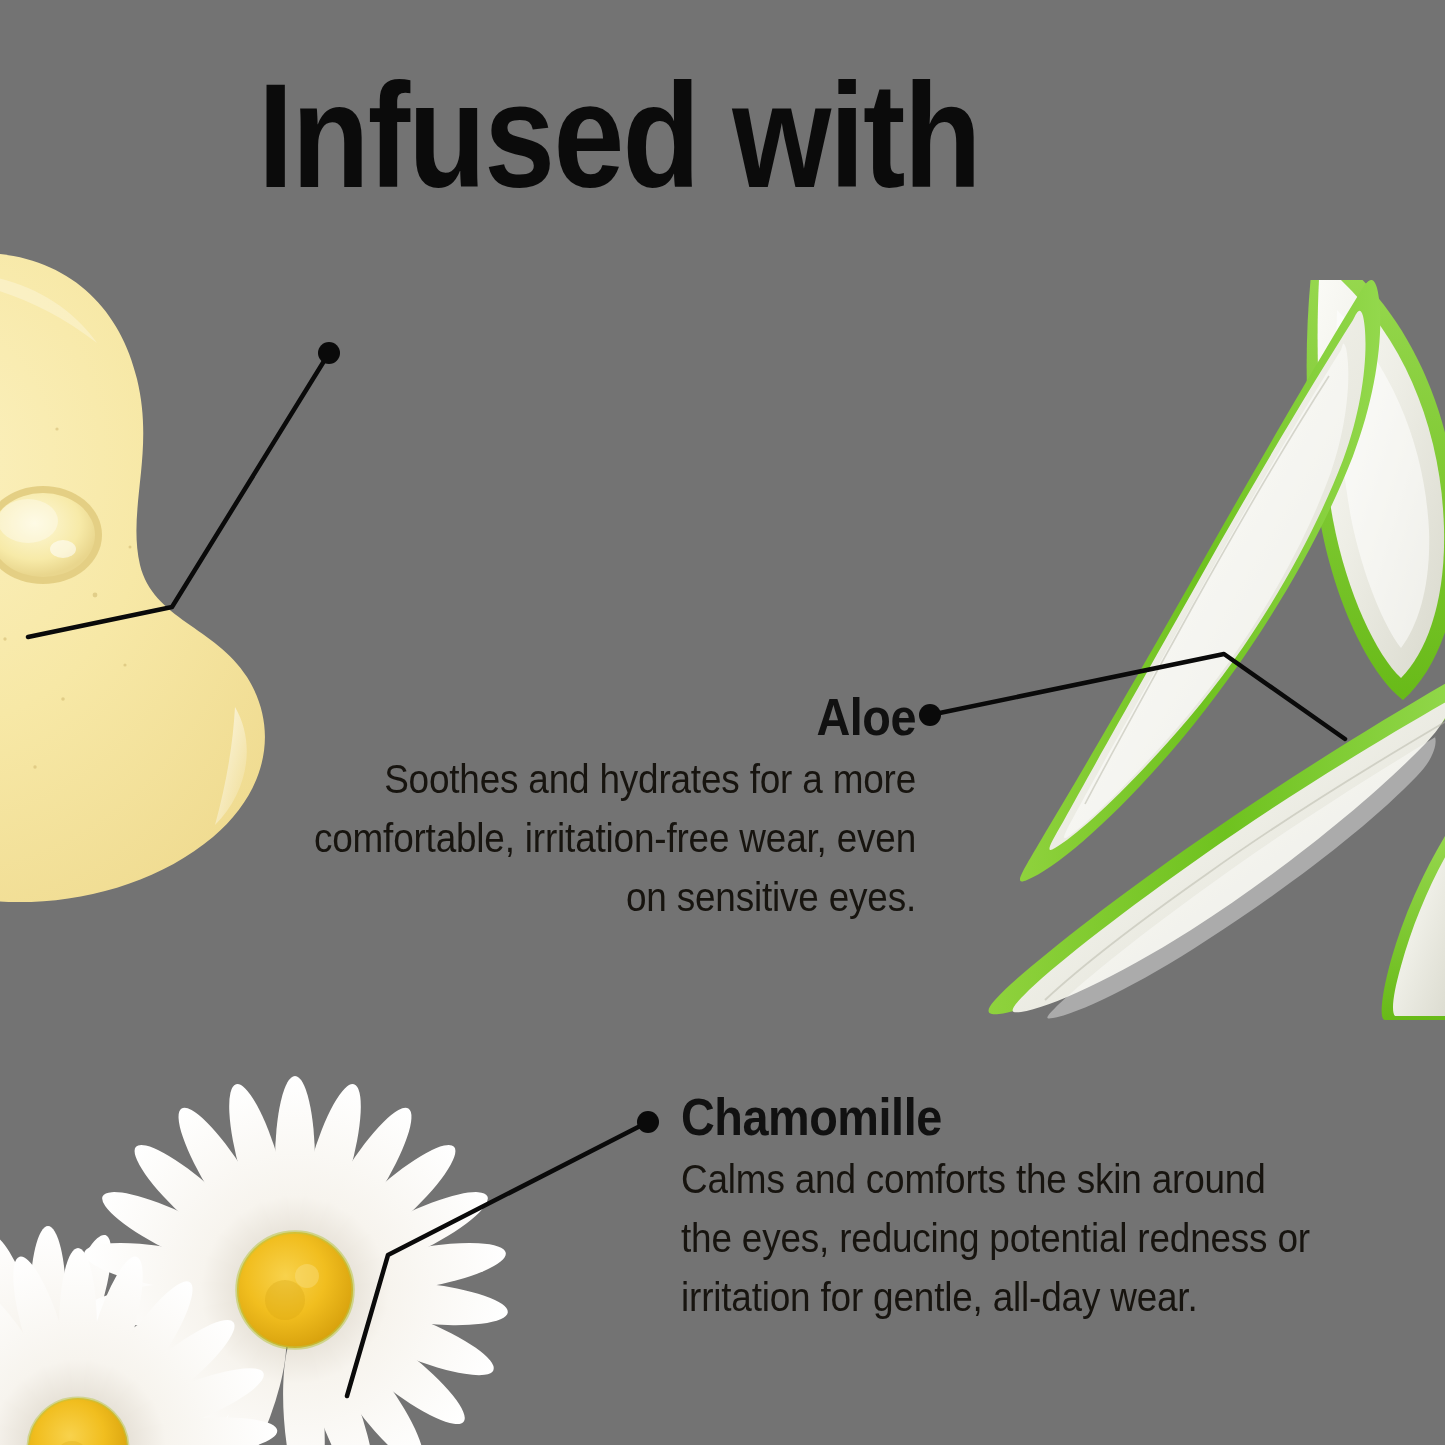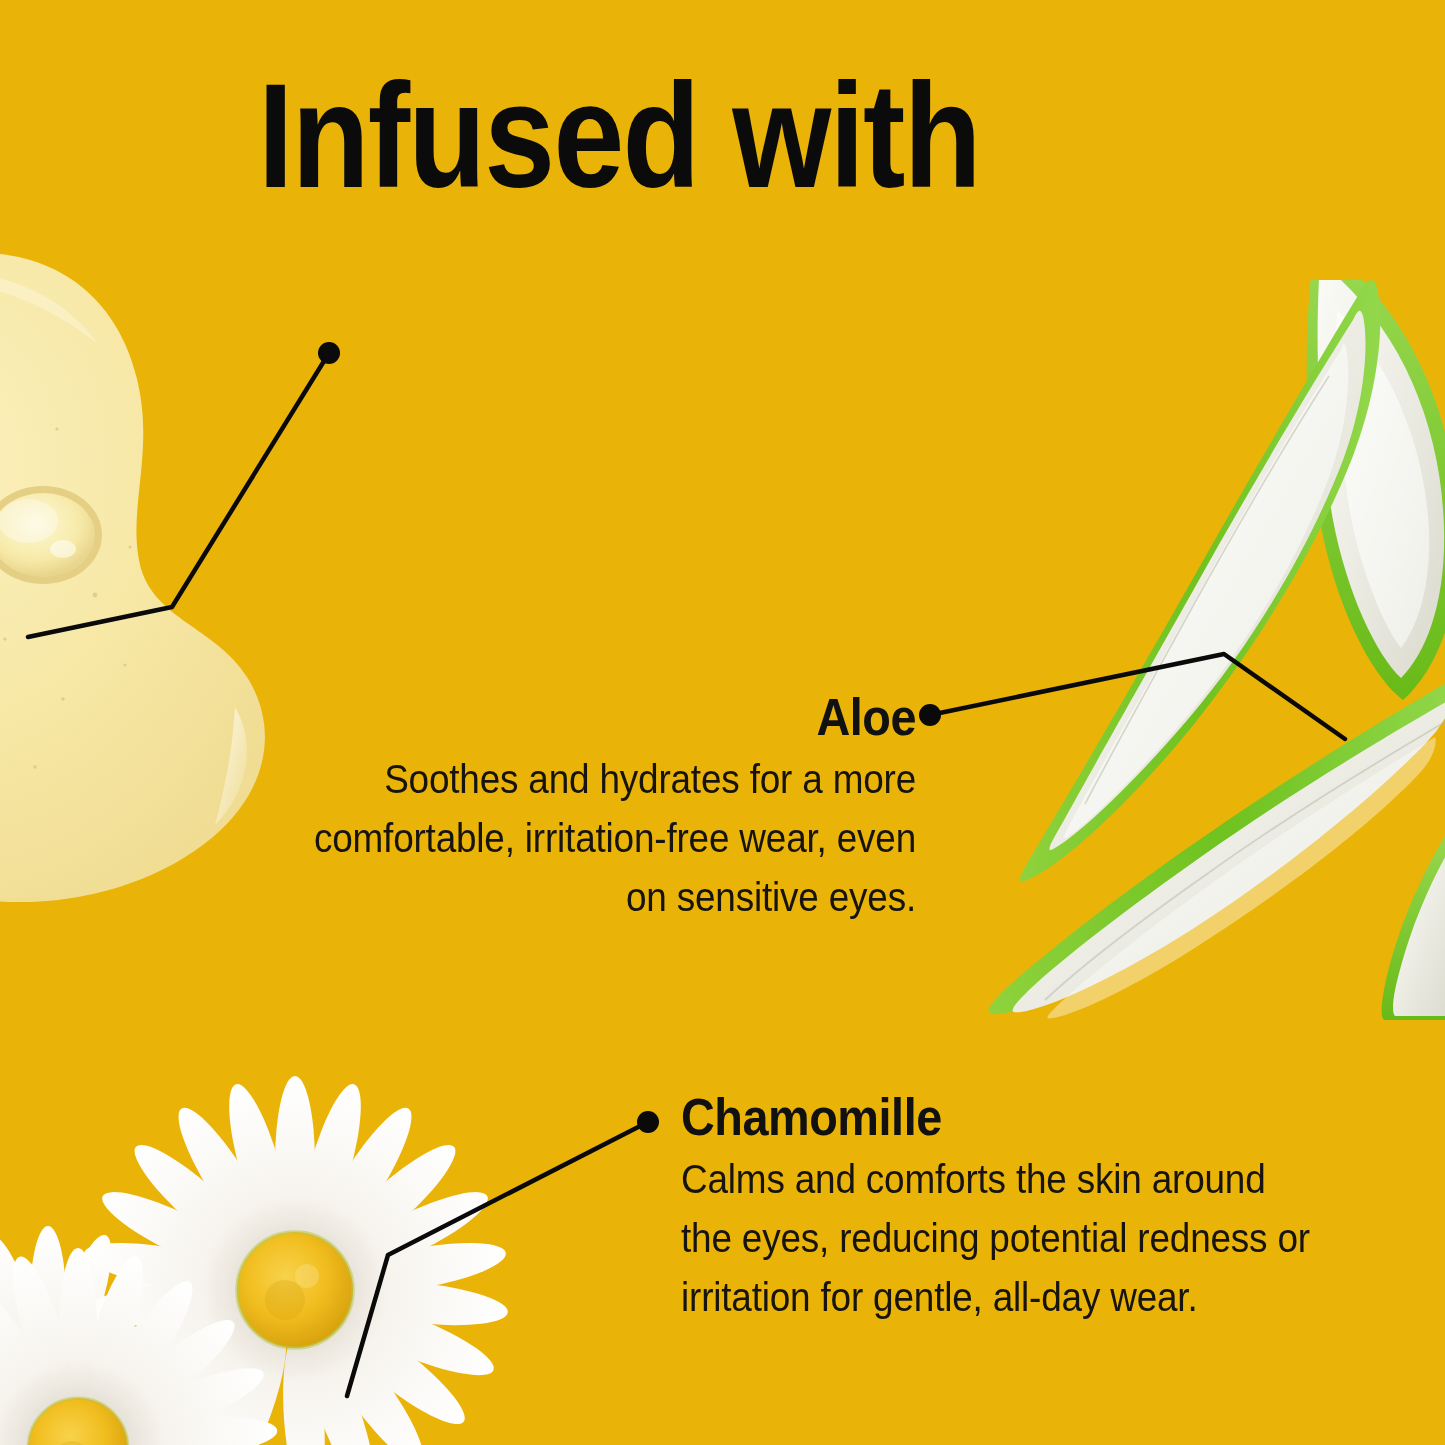--- a/index.html
+++ b/index.html
@@ -3,21 +3,21 @@
 <meta charset="utf-8">
 <style>
   html,body{margin:0;padding:0;}
   body{
     width:1445px;height:1445px;overflow:hidden;
     font-family:"Liberation Sans", sans-serif;
     background:#d3b79f;
   }
   #poster{
     position:relative;width:1445px;height:1445px;overflow:hidden;
-    background:#eab308;
+    background:#737373;
   }
 
   
   .art{position:absolute;pointer-events:none;}
 
   
   .oil-blob{left:-205px;top:247px;width:500px;height:655px;}
 
   
   .aloe-group{right:-10px;top:280px;width:470px;height:740px;}

